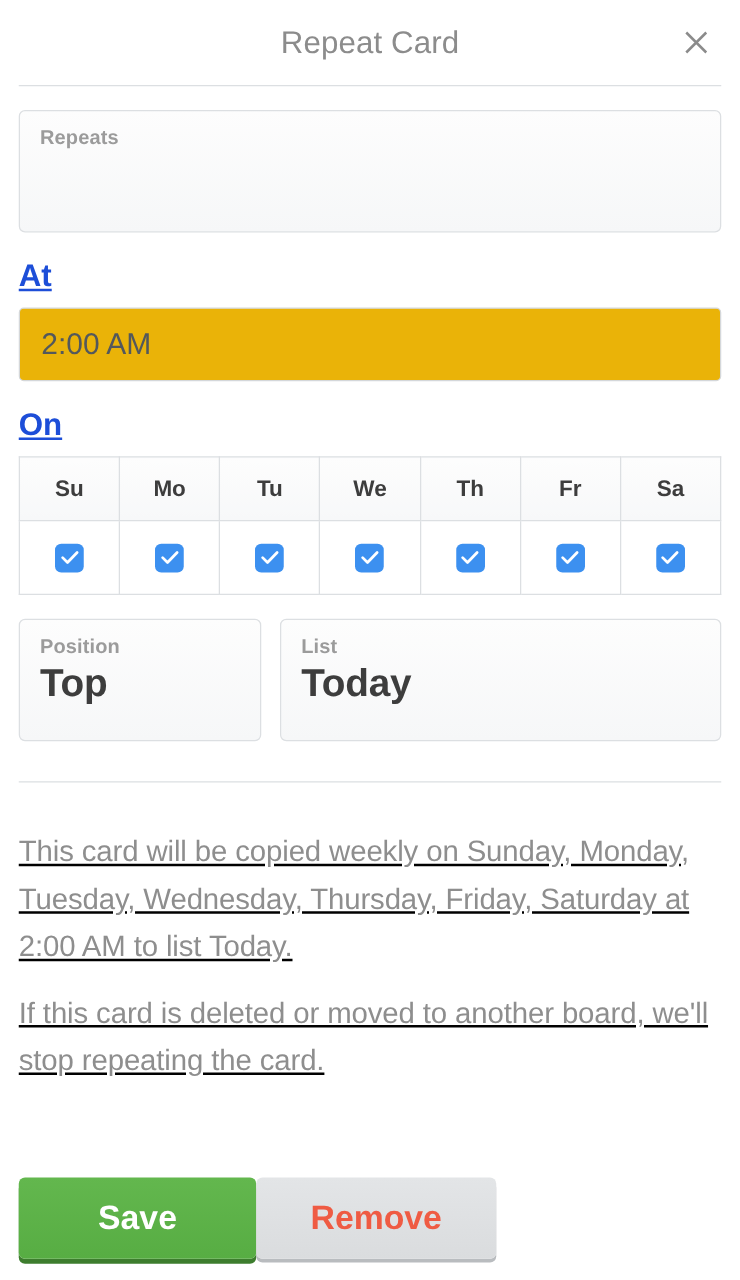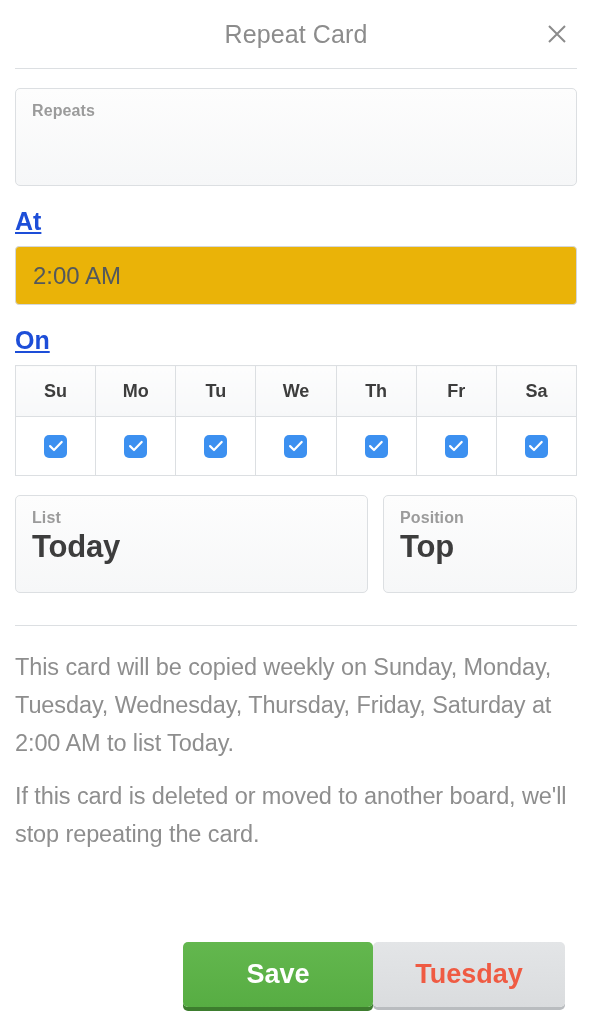--- a/index.html
+++ b/index.html
@@ -178,43 +178,44 @@
     flex: none;
   }
 
   .bottom-divider {
     margin: 32px 15px 0 15px;
   }
 
   
   .description {
     padding: 0 15px;
-    margin-top: 22px;
+    margin-top: 36px;
+    text-decoration: underline;
   }
   .description p {
     margin: 0 0 15px 0;
     font-size: 23.5px;
     line-height: 1.62;
     color: #8e8e8e;
     letter-spacing: -0.1px;
   }
   .description p:last-child { margin-bottom: 0; }
 
   
   .footer {
     position: absolute;
     left: 0;
     right: 0;
     bottom: 0;
     height: 96px;
-    padding: 0 27px;
+    padding: 0 15px;
     box-sizing: border-box;
     display: flex;
     align-items: flex-start;
-    justify-content: flex-end;
+    justify-content: flex-start;
   }
   .btn {
     border: 0;
     border-radius: 5px;
     font-family: "Liberation Sans", sans-serif;
     font-size: 27px;
     font-weight: bold;
     cursor: pointer;
     padding: 0;
     outline: none;
@@ -322,36 +323,36 @@
               <svg width="15" height="12" viewBox="0 0 15 12" aria-hidden="true">
                   <path d="M1.6 6.1 L5.5 10 L13.2 2" stroke="#fff" stroke-width="2.2" fill="none" stroke-linecap="round" stroke-linejoin="round"></path>
                 </svg>
             </span>
           </td>
         </tr>
       </tbody>
     </table>
 
     <div class="lp-row">
+      <div class="select-field lp-position">
+        <div class="select-label">Position</div>
+        <div class="select-value">Top</div>
+      </div>
       <div class="select-field lp-list">
         <div class="select-label">List</div>
         <div class="select-value">Today</div>
       </div>
-      <div class="select-field lp-position">
-        <div class="select-label">Position</div>
-        <div class="select-value">Top</div>
-      </div>
     </div>
   </div>
 
   <div class="divider bottom-divider"></div>
 
   <div class="description">
     <p>This card will be copied weekly on Sunday, Monday, Tuesday, Wednesday, Thursday, Friday, Saturday at 2:00 AM to list Today.</p>
     <p>If this card is deleted or moved to another board, we'll stop repeating the card.</p>
   </div>
 
   <div class="footer">
     <button class="btn btn-save">Save</button>
-    <button class="btn btn-remove">Tuesday</button>
+    <button class="btn btn-remove">Remove</button>
   </div>
 
 </div>
 
 </body></html>

